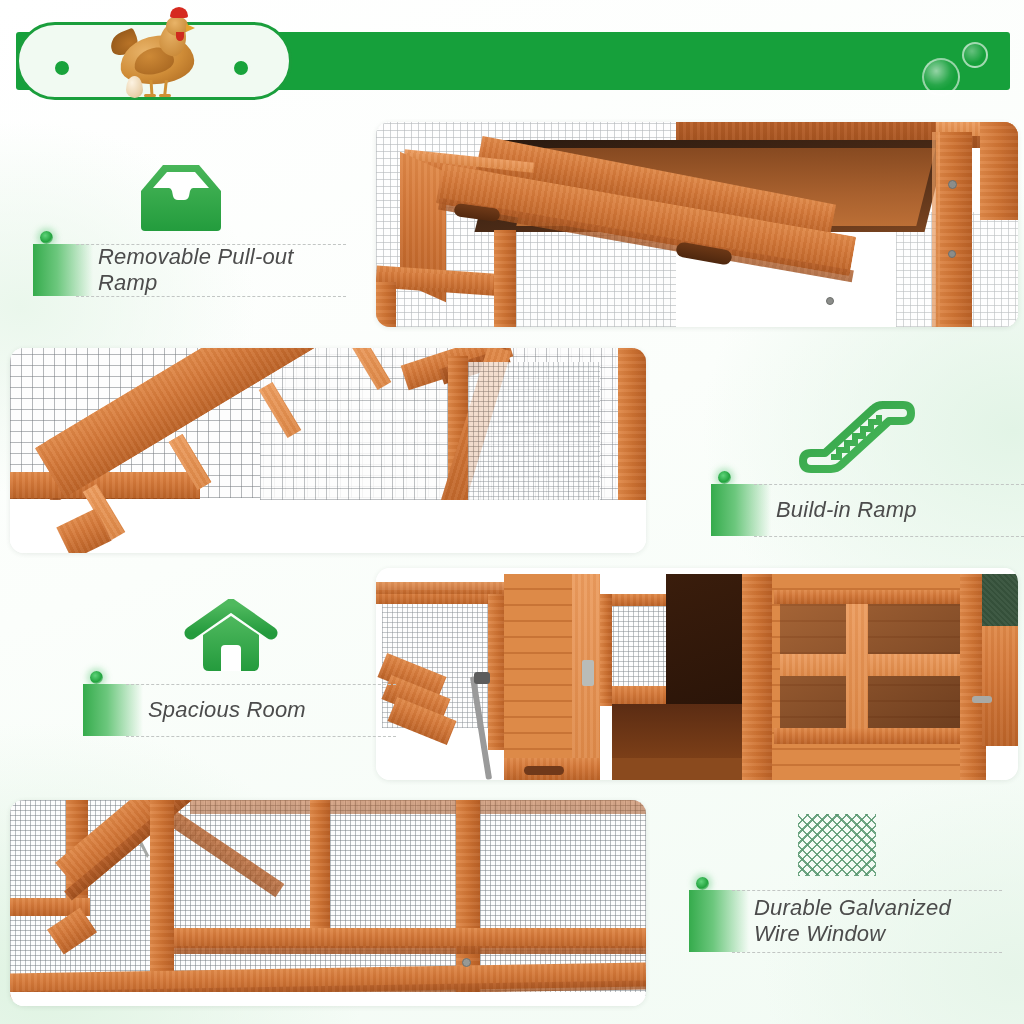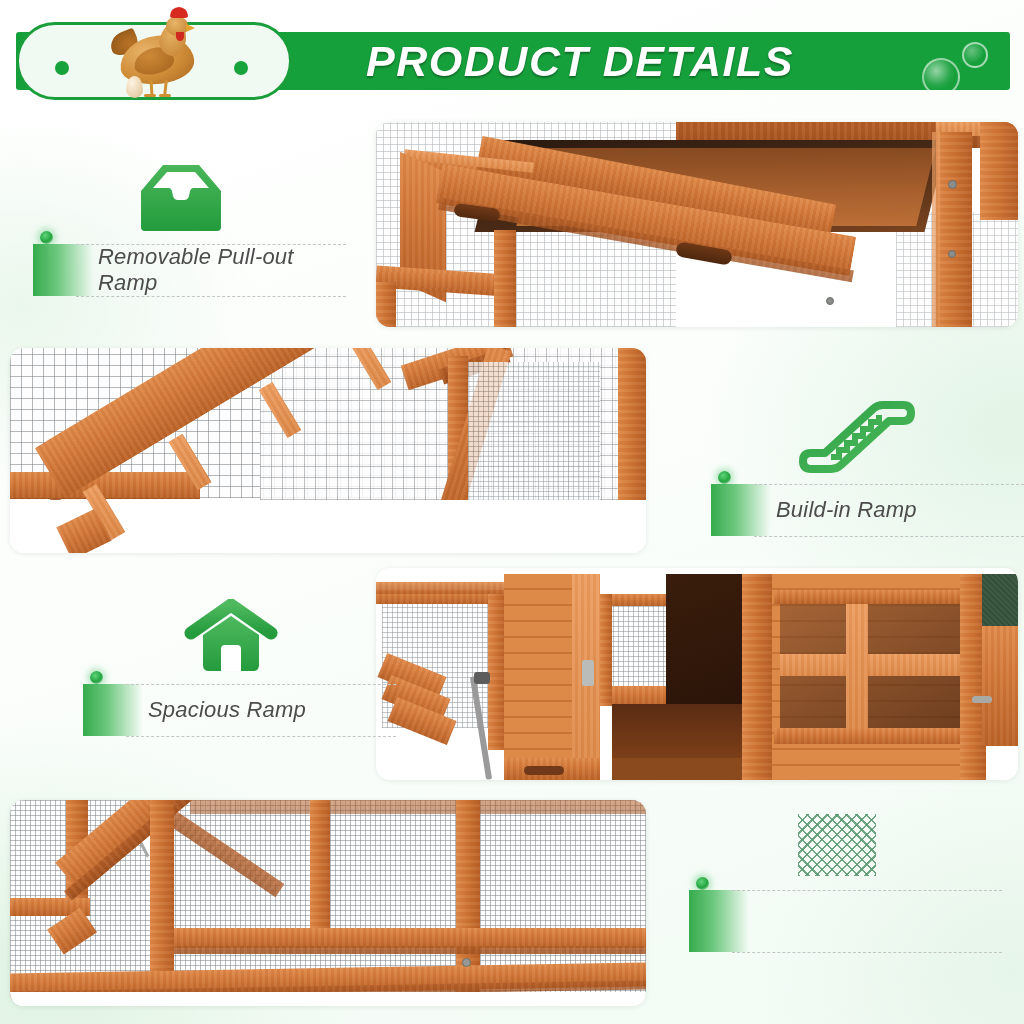--- a/index.html
+++ b/index.html
@@ -291,21 +291,20 @@
     background-color: rgba(255,255,255,0);
   }
 </style>
 </head>
 <body>
 
 <div class="banner-wrap">
 
   <div class="banner-bar"></div>
 
-  <div class="banner-title">PRODUCT DETAILS</div>
 
   <div class="banner-plate">
     <span class="plate-hole left"></span>
     <span class="plate-hole right"></span>
   </div>
 
   <div class="chicken">
     <span class="chk-tail"></span>
     <span class="chk-body"></span>
     <span class="chk-wing"></span>
@@ -586,29 +585,31 @@
       <path d="M22 36 L50 17 L78 36 L78 66 Q78 72 72 72 L28 72 Q22 72 22 66 Z" fill="url(#g3)"></path>
       <path d="M40 72 L40 50 Q40 46 44 46 L56 46 Q60 46 60 50 L60 72 Z" fill="#ffffff"></path>
     </svg>
   </div>
 
   <div class="feat-row" style="top:88px;">
     <span class="feat-dot"></span>
     <span class="feat-bar"></span>
     <span class="feat-dash top"></span>
     <span class="feat-dash bottom"></span>
-    <span class="feat-text">Spacious Ramp</span>
+    <span class="feat-text">Spacious Room</span>
   </div>
 </div>
 
 <div class="feature two-line" style="left:672px; top:802px;">
 
   <div class="feat-icon" style="height:86px;">
     <span class="mesh-icon"></span>
   </div>
 
   <div class="feat-row" style="top:84px;">
     <span class="feat-dot"></span>
     <span class="feat-bar"></span>
     <span class="feat-dash top"></span>
     <span class="feat-dash bottom"></span>
+    <span class="feat-text">Durable Galvanized
+Wire Window</span>
   </div>
 </div>
 
 </body></html>

